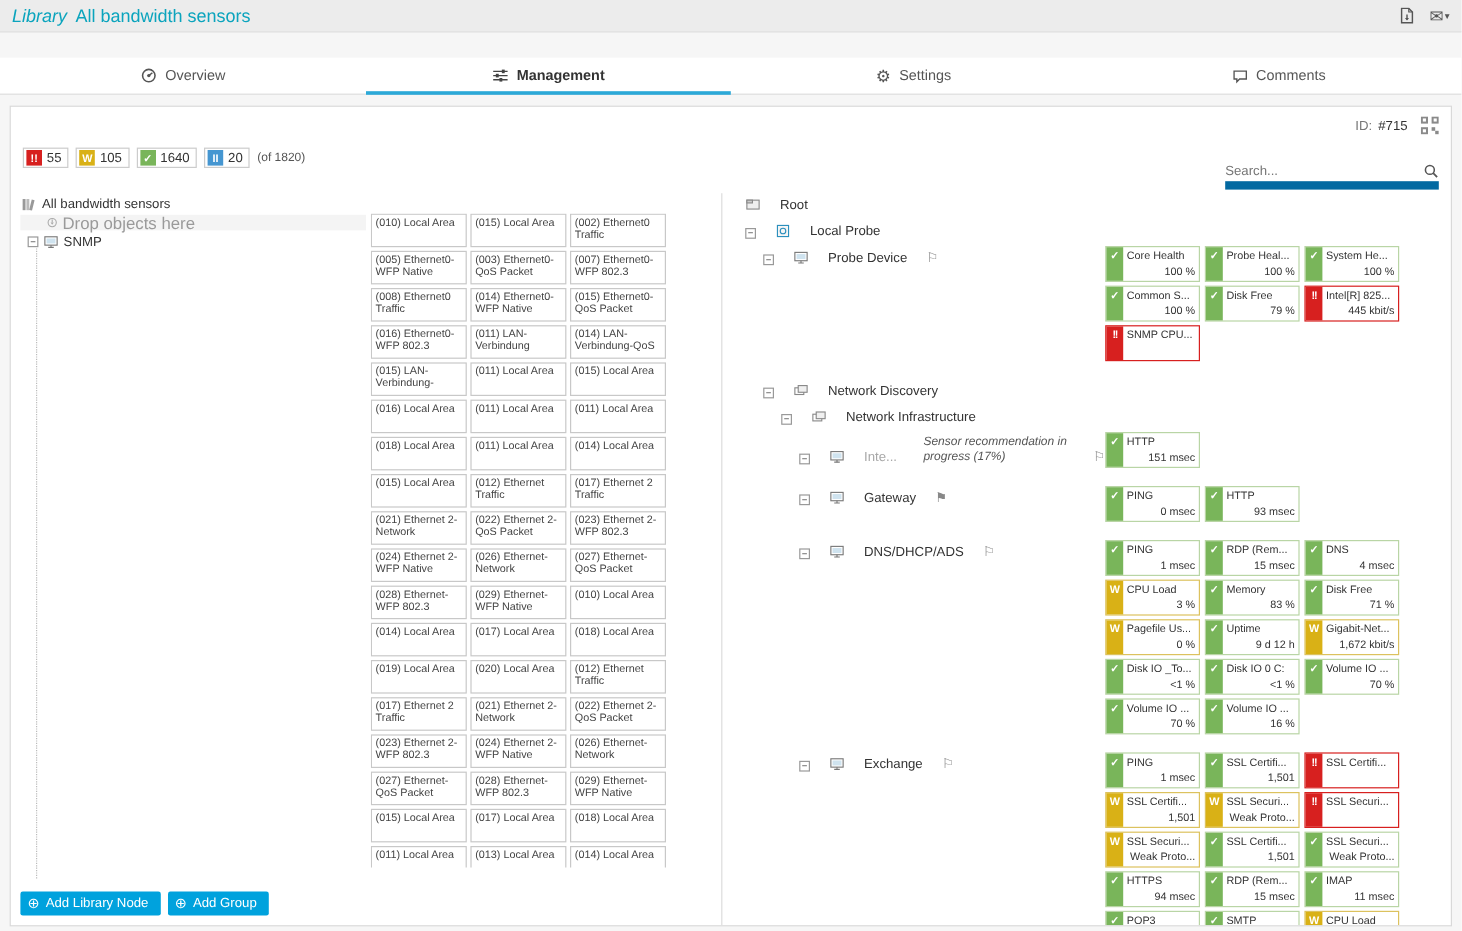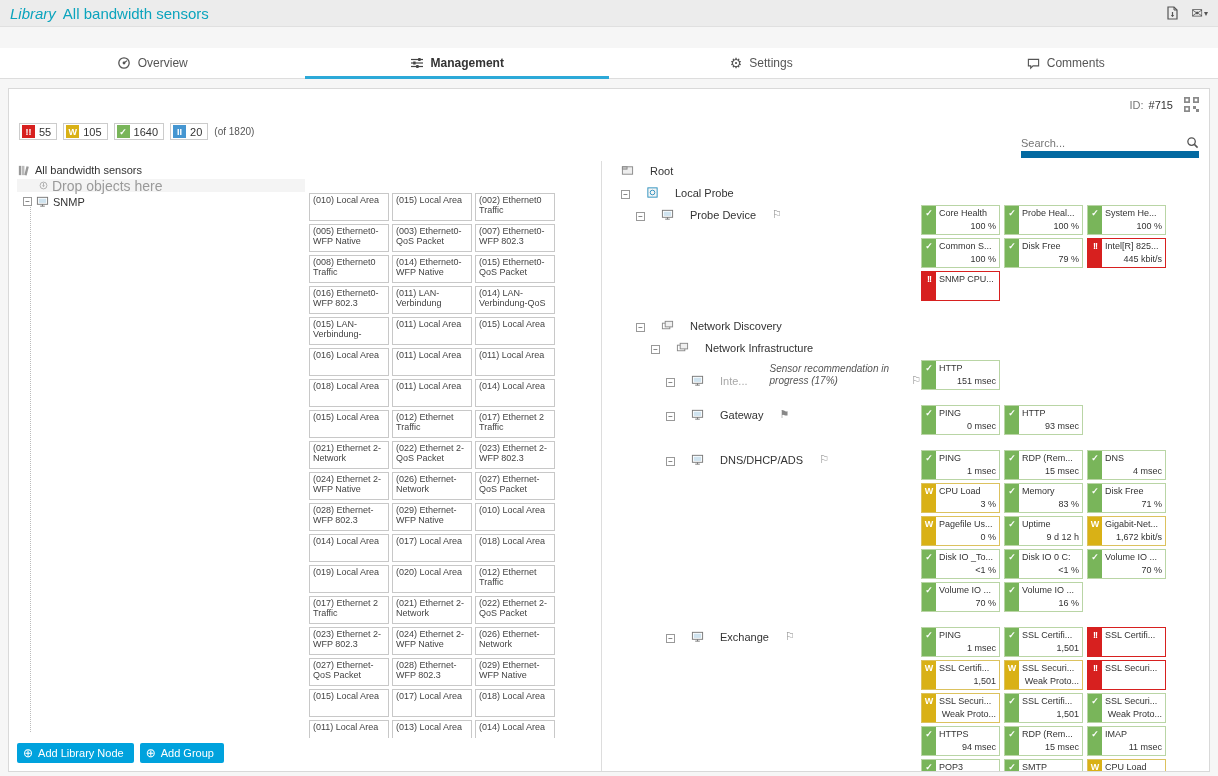--- a/index.html
+++ b/index.html
@@ -39,21 +39,21 @@
   
   .libtree{position:absolute;left:8px;top:72px;width:288px;font-size:11px;color:#333;}
   .lib-root{display:flex;align-items:center;gap:5px;padding:2px 0;height:18px;cursor:pointer;}
   .drop-hint{background:#f4f4f4;color:#9a9a9a;font-size:14px;height:13px;display:flex;align-items:center;gap:4px;padding-left:22px;cursor:pointer;}
   .lib-group{display:flex;align-items:center;gap:4px;padding:3px 0 2px 6px;cursor:pointer;}
   .guide{position:absolute;left:13px;top:46px;height:525px;border-left:1px dotted #bbb;}
 
   .tg{width:9px;height:9px;border:1px solid #999;background:#fff;font-size:8px;line-height:7px;text-align:center;color:#333;flex:0 0 9px;cursor:pointer;}
 
   
-  .grid{position:absolute;left:300px;top:104px;width:256px;height:545px;overflow:hidden;display:flex;flex-wrap:wrap;gap:3px;align-content:flex-start;}
+  .grid{position:absolute;left:300px;top:89px;width:256px;height:545px;overflow:hidden;display:flex;flex-wrap:wrap;gap:3px;align-content:flex-start;}
   .gcell{width:80px;height:28px;border:1px solid #c8c8c8;background:#fff;font-size:9px;line-height:9.5px;color:#444;padding:2px 3px;overflow:hidden;cursor:pointer;}
 
   .vdivider{position:absolute;left:592px;top:72px;bottom:0;width:1px;background:#ddd;}
 
   
   .dtree{position:absolute;left:604px;top:72px;right:6px;bottom:0;overflow:hidden;font-size:11px;}
   .trow{display:flex;align-items:flex-start;margin-bottom:6px;}
   .trow.with-sensors{margin-bottom:12px;}
   .tleft{flex:0 0 308px;display:flex;align-items:flex-end;gap:16px;padding-top:3px;}
   .tleft .tg{margin-top:2px;}

